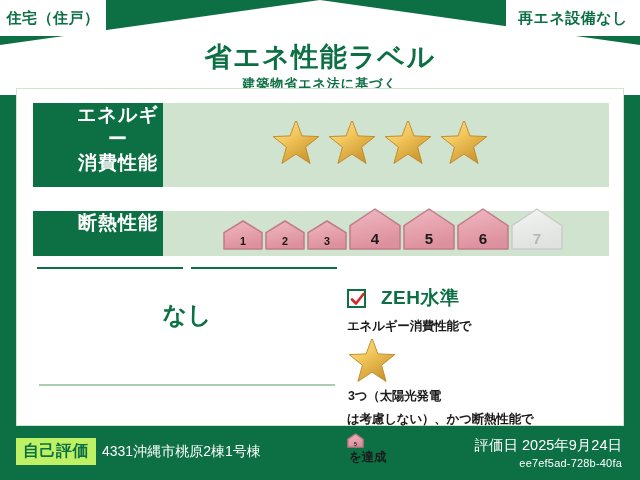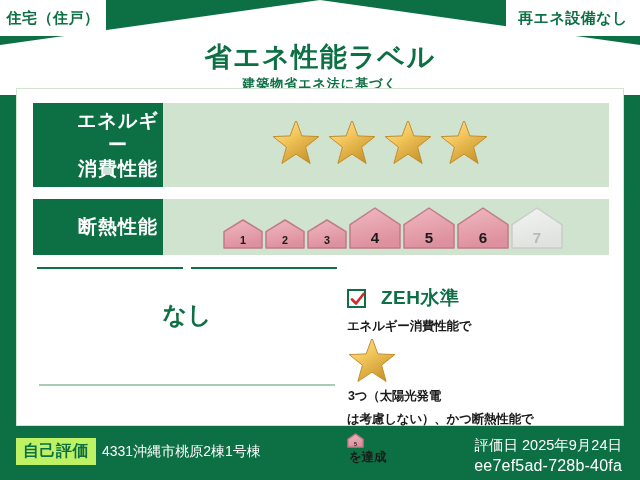--- a/index.html
+++ b/index.html
@@ -39,27 +39,27 @@
     background: #ffffff; border: 1px solid #cfe3ce;
   }
 
   
   .rating-row {
     position: absolute; left: 16px; height: 84px;
     width: 576px; background: #cfe3ce;
     display: flex; align-items: center;
   }
   #row-energy     { top: 14px; }
-  #row-insulation { top: 110px; height: 56px; }
+  #row-insulation { top: 122px; height: 45px; }
 
   .row-label {
     background: #0d7044; color: #ffffff;
     font-weight: bold; font-size: 19px; line-height: 1.25;
     text-align: center; letter-spacing: 1px;
-    display: flex; align-items: center; justify-content: center;
+    display: flex; align-items: flex-start; justify-content: center;
     height: 100%; width: 130px; flex: 0 0 130px; padding-left: 40px;
   }
   .row-body { flex: 1; display: flex; align-items: center; height: 100%; }
 
   
   #stars { display: flex; gap: 6px; padding-left: 108px; }
   .star { width: 50px; height: 48px; display: block; }
 
   
   #houses { display: flex; align-items: flex-end; padding-left: 60px; gap: 2px; height: 100%; padding-bottom: 6px; }
@@ -93,21 +93,21 @@
   
   #footer { position: absolute; left: 0; bottom: 0; width: 640px; height: 54px; color: #ffffff; }
   #footer-left { position: absolute; left: 16px; top: 12px; display: flex; align-items: center; gap: 6px; }
   #self-eval-badge {
     background: #bef264; color: #0d7044; font-weight: bold; font-size: 16px;
     padding: 3px 7px; letter-spacing: 0.5px;
   }
   #address { font-size: 14px; color: #ffffff; }
   #footer-right { position: absolute; right: 18px; top: 10px; text-align: right; }
   #eval-date { font-size: 14.5px; }
-  #eval-id   { font-size: 16px; margin-top: 2px; letter-spacing: 0.2px; }
+  #eval-id   { font-size: 11px; margin-top: 2px; letter-spacing: 0.2px; }
 </style>
 </head>
 <body>
 
 <div id="header">
   <div id="roof"></div>
 
   <div class="corner-badge" id="badge-dwelling">住宅（住戸）</div>
 
   <div class="corner-badge" id="badge-renew">再エネ設備なし</div>

